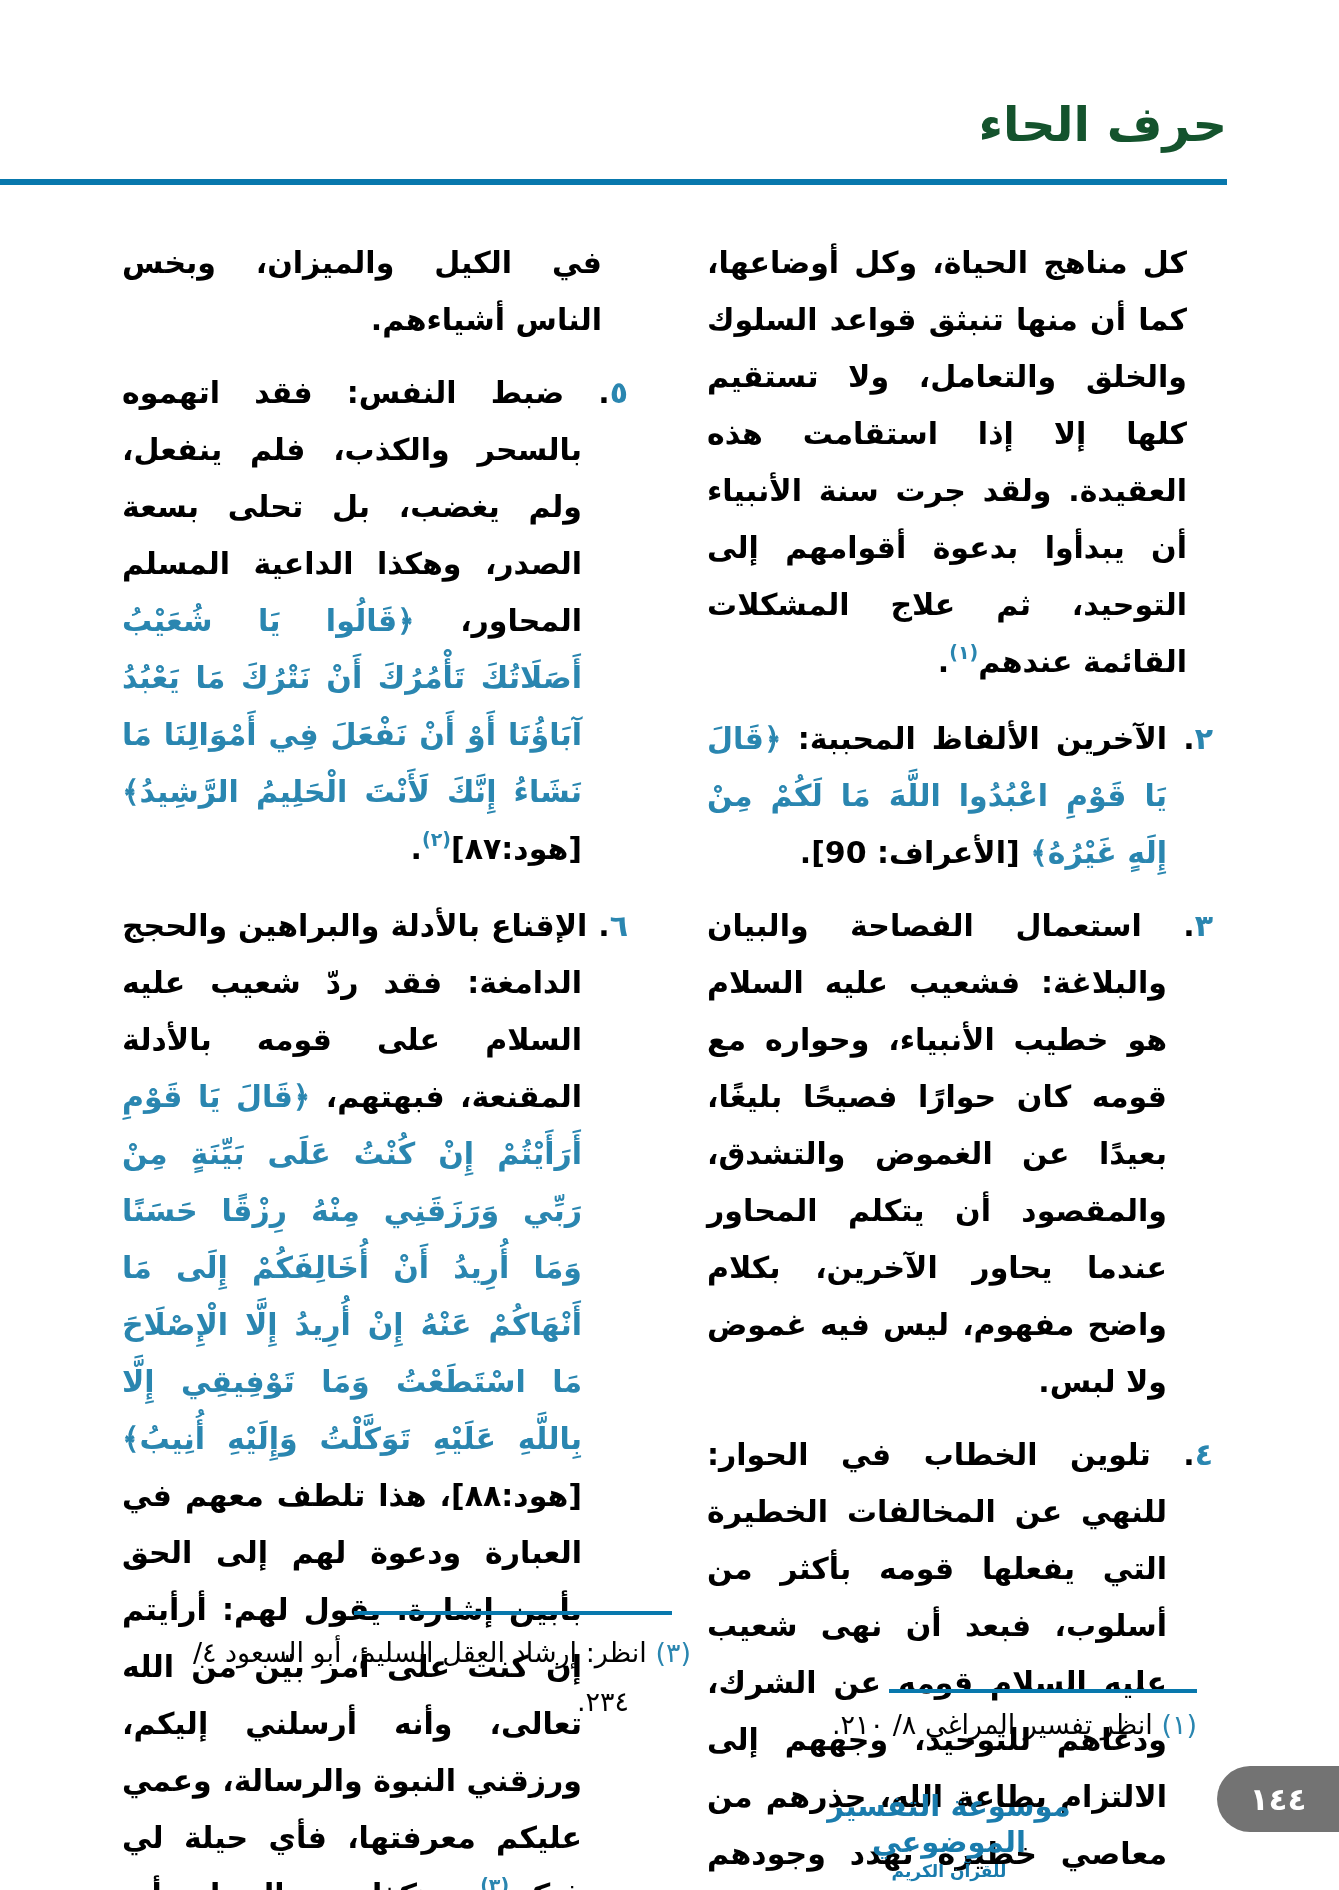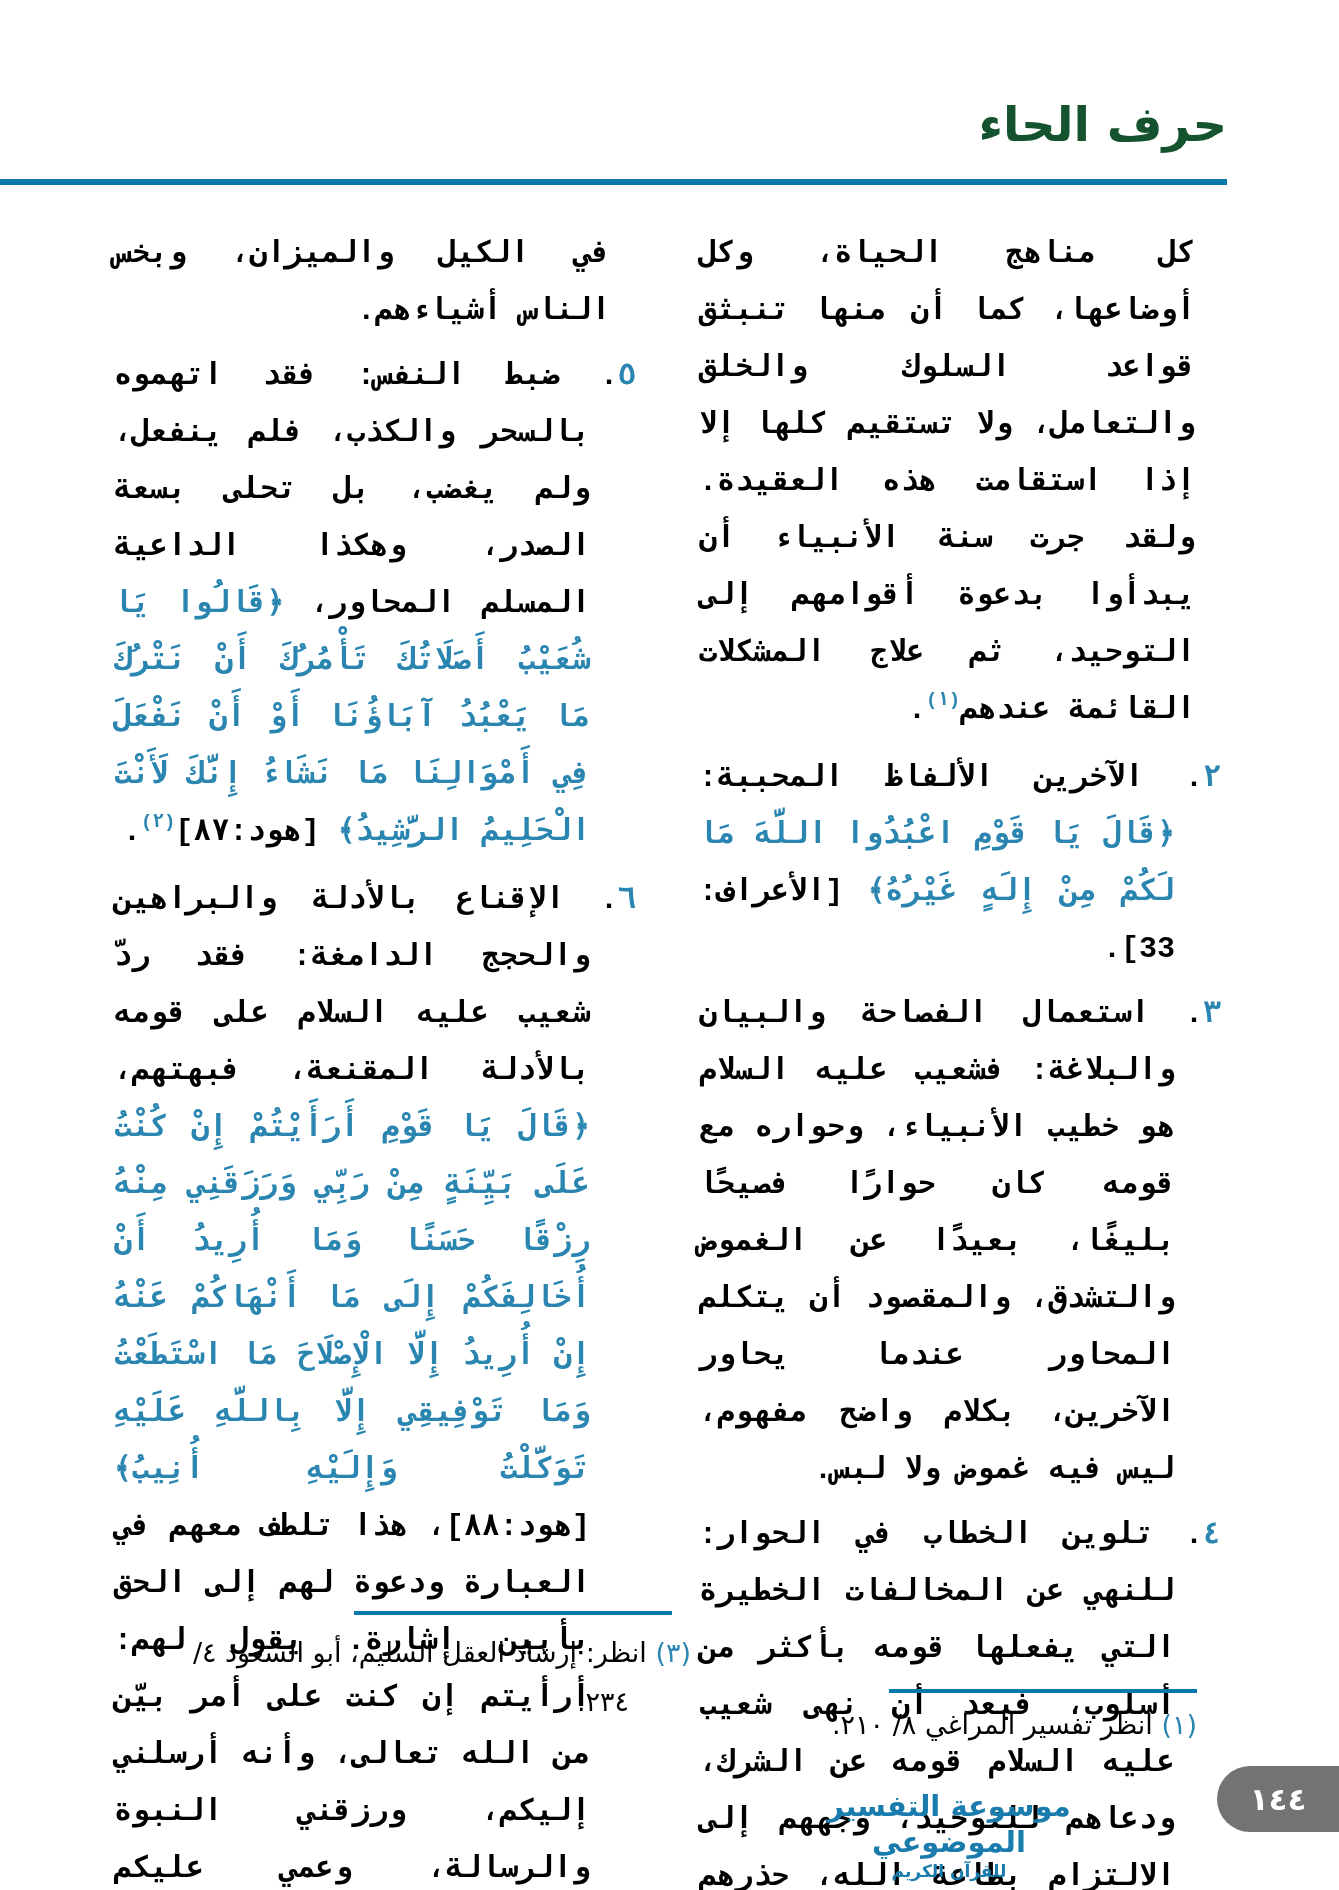--- a/index.html
+++ b/index.html
@@ -24,21 +24,21 @@
     width:1227px;height:6px;background:#0878ad;
   }
   
   .col{
     position:absolute;top:218px;width:538px;
     font-size:30px;line-height:57px;font-weight:700;
     text-align:justify;
   }
   .col-right{right:110px;}
   .col-left{right:695px;}
-  .blk{margin:8px;font-family:Liberation Mono, monospace;}
+  .blk{margin:16px;}
   .cont{padding-right:26px;}
   .item{padding-right:46px;text-indent:-46px;}
   .num{color:#2a86b0;}
   .quran{color:#2a86b0;}
   .supref{
     color:#2a86b0;font-size:19px;font-weight:700;
     position:relative;top:-13px;
   }
   
   .fnrule{position:absolute;height:4px;background:#0878ad;}
@@ -71,21 +71,21 @@
 </head>
 <body>
 
 <div class="page">
 
   <div class="hdr-title">حرف الحاء</div>
   <div class="hdr-rule"></div>
 
   <div class="col col-right">
       <div class="blk cont"><span class="txt">كل مناهج الحياة، وكل أوضاعها، كما أن منها تنبثق قواعد السلوك والخلق والتعامل، ولا تستقيم كلها إلا إذا استقامت هذه العقيدة. ولقد جرت سنة الأنبياء أن يبدأوا بدعوة أقوامهم إلى التوحيد، ثم علاج المشكلات القائمة عندهم</span><span class="supref">(١)</span><span class="txt">.</span></div>
-      <div class="blk item"><span class="num">٢</span>. <span class="txt">الآخرين الألفاظ المحببة: </span><span class="quran">﴿قَالَ يَا قَوْمِ اعْبُدُوا اللَّهَ مَا لَكُمْ مِنْ إِلَهٍ غَيْرُهُ﴾</span><span class="txt"> [الأعراف: 33].</span></div>
+      <div class="blk item"><span class="num">٢</span>. <span class="txt">الآخرين الألفاظ المحببة: </span><span class="quran">﴿قَالَ يَا قَوْمِ اعْبُدُوا اللَّهَ مَا لَكُمْ مِنْ إِلَهٍ غَيْرُهُ﴾</span><span class="txt"> [الأعراف: 90].</span></div>
       <div class="blk item"><span class="num">٣</span>. <span class="txt">استعمال الفصاحة والبيان والبلاغة: فشعيب عليه السلام هو خطيب الأنبياء، وحواره مع قومه كان حوارًا فصيحًا بليغًا، بعيدًا عن الغموض والتشدق، والمقصود أن يتكلم المحاور عندما يحاور الآخرين، بكلام واضح مفهوم، ليس فيه غموض ولا لبس.</span></div>
       <div class="blk item"><span class="num">٤</span>. <span class="txt">تلوين الخطاب في الحوار: للنهي عن المخالفات الخطيرة التي يفعلها قومه بأكثر من أسلوب، فبعد أن نهى شعيب عليه السلام قومه عن الشرك، ودعاهم للتوحيد، وجههم إلى الالتزام بطاعة الله، حذرهم من معاصي خطيرة تهدد وجودهم ومصيرهم، ومن أبرز ذلك: لا شك أن أعظم مخالفة كان يفعلها قوم شعيب بعد الشرك، هي: التطفيف</span></div>
     </div>
   <div class="col col-left">
       <div class="blk cont"><span class="txt">في الكيل والميزان، وبخس الناس أشياءهم.</span></div>
       <div class="blk item"><span class="num">٥</span>. <span class="txt">ضبط النفس: فقد اتهموه بالسحر والكذب، فلم ينفعل، ولم يغضب، بل تحلى بسعة الصدر، وهكذا الداعية المسلم المحاور، </span><span class="quran">﴿قَالُوا يَا شُعَيْبُ أَصَلَاتُكَ تَأْمُرُكَ أَنْ نَتْرُكَ مَا يَعْبُدُ آبَاؤُنَا أَوْ أَنْ نَفْعَلَ فِي أَمْوَالِنَا مَا نَشَاءُ إِنَّكَ لَأَنْتَ الْحَلِيمُ الرَّشِيدُ﴾</span><span class="txt"> [هود:٨٧]</span><span class="supref">(٢)</span><span class="txt">.</span></div>
       <div class="blk item"><span class="num">٦</span>. <span class="txt">الإقناع بالأدلة والبراهين والحجج الدامغة: فقد ردّ شعيب عليه السلام على قومه بالأدلة المقنعة، فبهتهم، </span><span class="quran">﴿قَالَ يَا قَوْمِ أَرَأَيْتُمْ إِنْ كُنْتُ عَلَى بَيِّنَةٍ مِنْ رَبِّي وَرَزَقَنِي مِنْهُ رِزْقًا حَسَنًا وَمَا أُرِيدُ أَنْ أُخَالِفَكُمْ إِلَى مَا أَنْهَاكُمْ عَنْهُ إِنْ أُرِيدُ إِلَّا الْإِصْلَاحَ مَا اسْتَطَعْتُ وَمَا تَوْفِيقِي إِلَّا بِاللَّهِ عَلَيْهِ تَوَكَّلْتُ وَإِلَيْهِ أُنِيبُ﴾</span><span class="txt"> [هود:٨٨]، هذا تلطف معهم في العبارة ودعوة لهم إلى الحق بأبين إشارة. يقول لهم: أرأيتم إن كنت على أمر بيّن من الله تعالى، وأنه أرسلني إليكم، ورزقني النبوة والرسالة، وعمي عليكم معرفتها، فأي حيلة لي فيكم</span><span class="supref">(٣)</span><span class="txt">، وهكذا يبين المحاور أنه يمتلك الحجة والدليل، وأن رأيه</span></div>
     </div>
 
   <div class="fnrule fnrule-left"></div>

